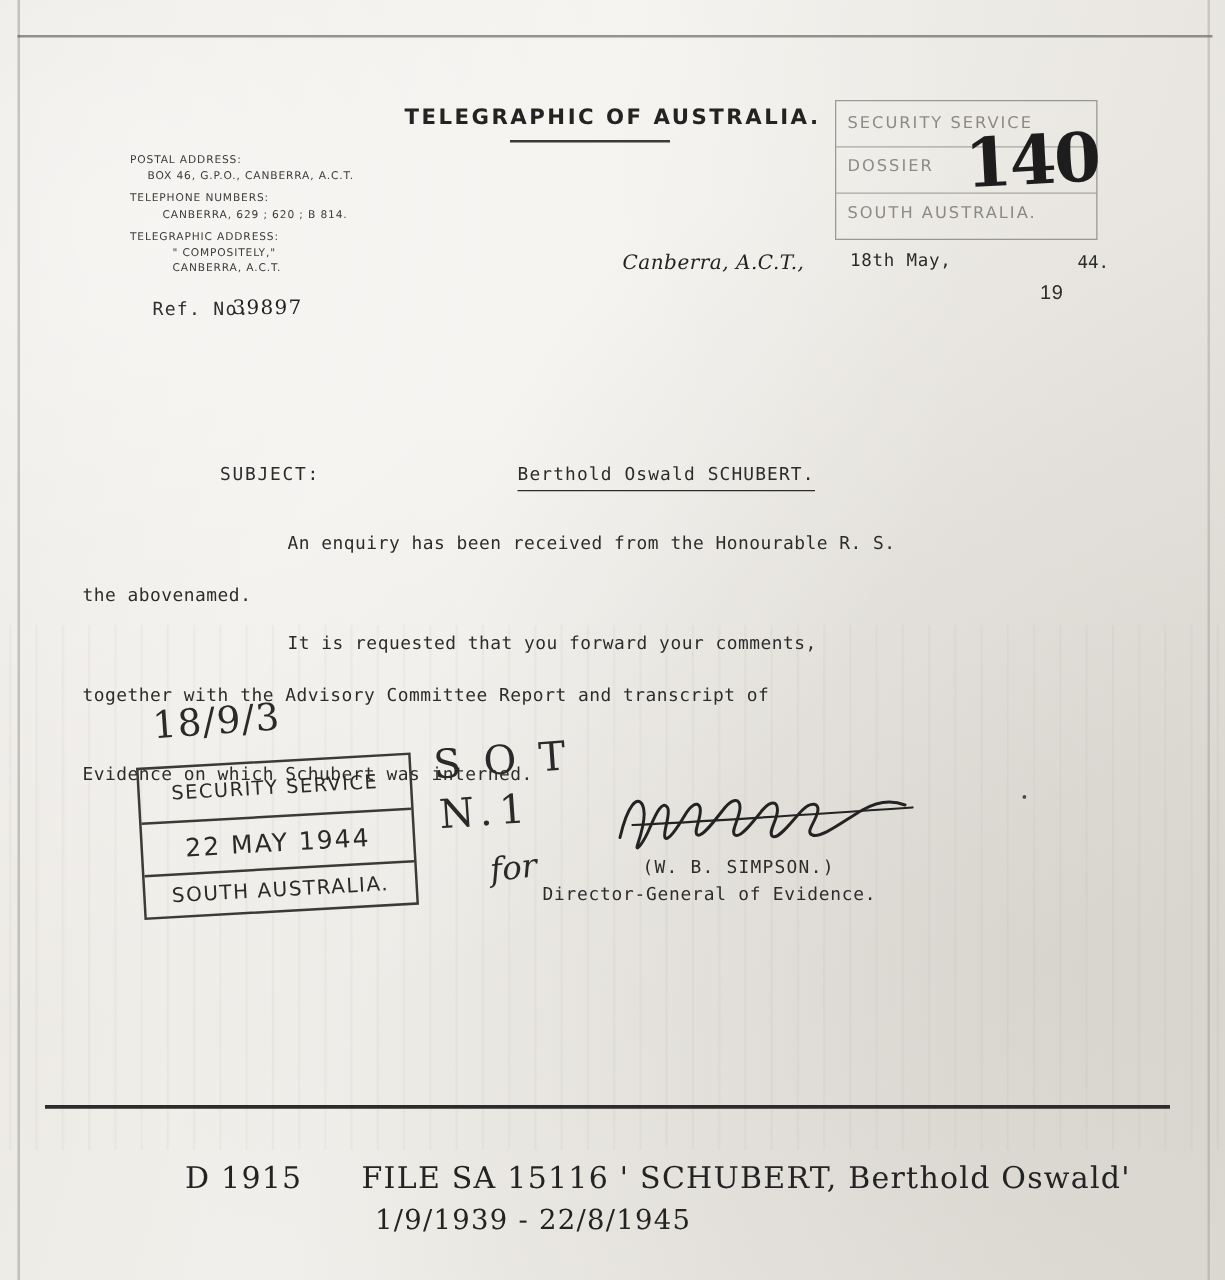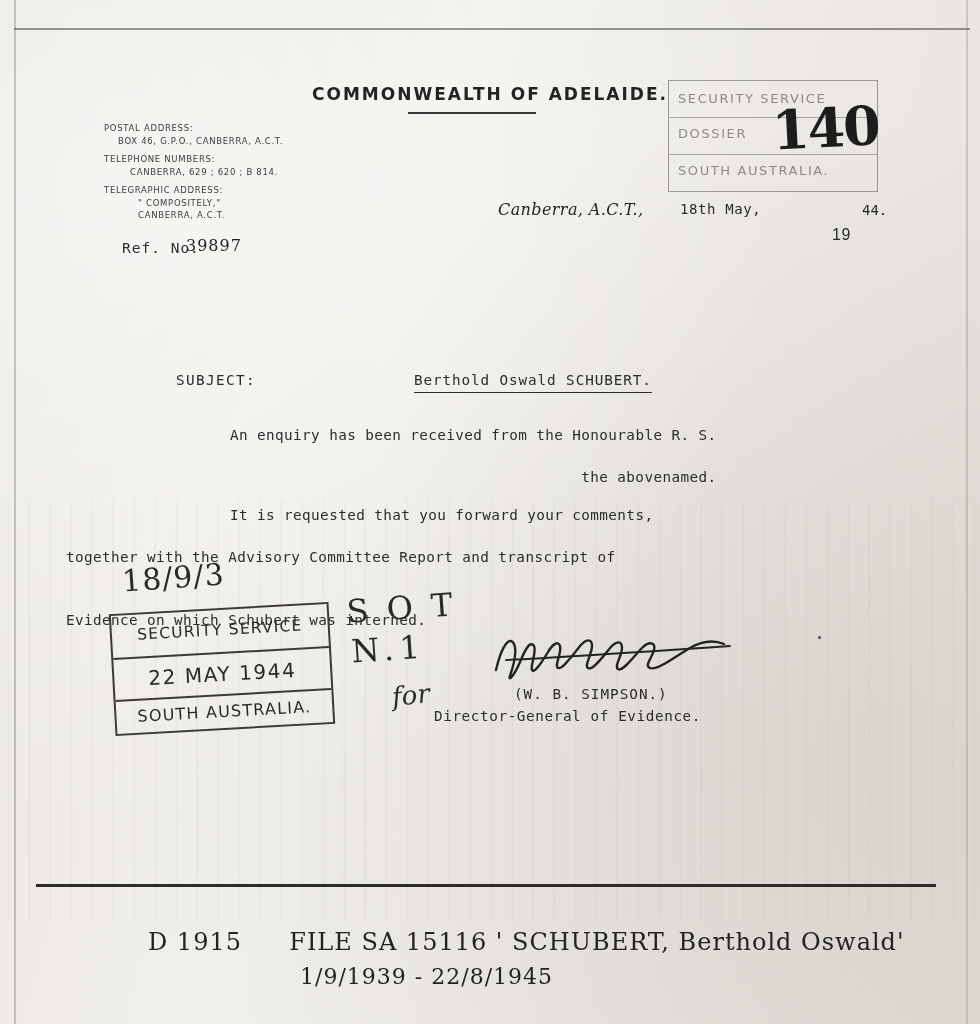--- a/index.html
+++ b/index.html
@@ -215,21 +215,21 @@
   }
   .addressee { left: 176px; top: 298px; }
   .addressee .u { border-bottom: 1px solid #2c2c2c; }
   .subject-label { left: 176px; top: 370px; letter-spacing: 1.4px; }
   .subject-value {
     left: 414px; top: 370px;
     letter-spacing: 0.9px;
     border-bottom: 1px solid #2c2c2c;
     padding-bottom: 1px;
   }
-  .para1 { left: 176px; top: 404px; text-align: right; }
+  .para1 { left: 176px; top: 404px; }
   .para1 .l2, .para1 .l3 { display: block; margin-left: -110px; }
   .para2 { left: 176px; top: 484px; }
   .para2 .l2, .para2 .l3 { display: block; margin-left: -110px; }
 
   
   .recv-stamp {
     position: absolute;
     left: 112px;
     top: 608px;
     width: 216px;
@@ -350,21 +350,21 @@
 <body>
 
 <div id="page">
   <div class="edge-left"></div>
   <div class="edge-top"></div>
   <div class="edge-right"></div>
   <div class="vstreaks"></div>
 
   <div class="content">
 
-    <div class="masthead">COMMONWEALTH OF ADELAIDE.</div>
+    <div class="masthead">TELEGRAPHIC OF AUSTRALIA.</div>
     <div class="masthead-rule"></div>
 
     <div class="addr-block">
       <div class="line">POSTAL ADDRESS:</div>
       <div class="line indent1">BOX 46, G.P.O., CANBERRA, A.C.T.</div>
       <div class="gap"></div>
       <div class="line">TELEPHONE NUMBERS:</div>
       <div class="line indent2">CANBERRA, 629 ; 620 ; B 814.</div>
       <div class="gap"></div>
       <div class="line">TELEGRAPHIC ADDRESS:</div>

